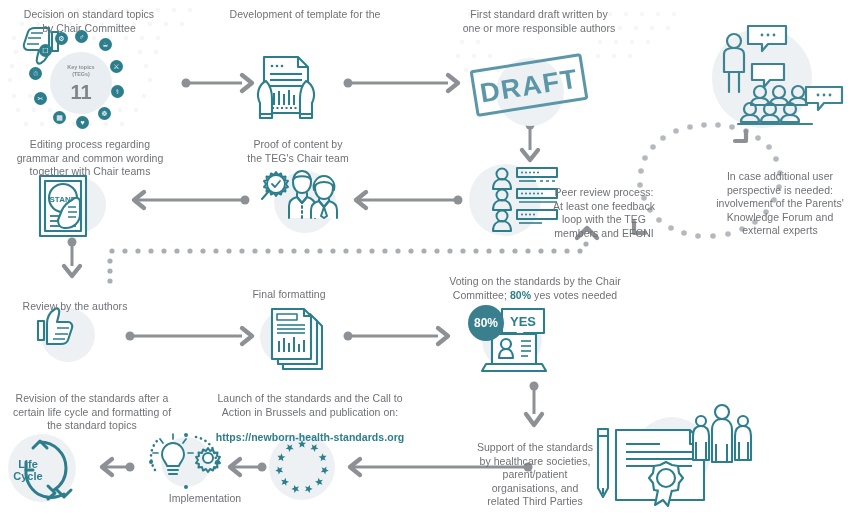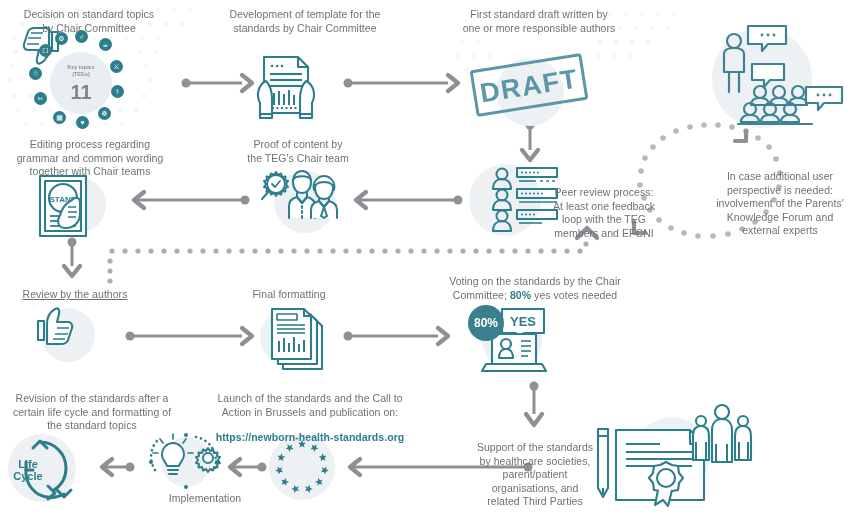--- a/index.html
+++ b/index.html
@@ -641,21 +641,20 @@
     <div>Cycle</div>
   </div>
 
   <div class="cap" style="left:6px;top:8px;width:166px;">
     <div>Decision on standard topics</div>
     <div>by Chair Committee</div>
   </div>
 
   <div class="cap" style="left:219px;top:8px;width:172px;">
     <div>Development of  template for the</div>
-    <div>standards by Chair Committee</div>
   </div>
 
   <div class="cap" style="left:454px;top:8px;width:170px;">
     <div>First standard draft written by</div>
     <div>one or more responsible authors</div>
   </div>
 
   <div class="cap" style="left:549px;top:154px;width:110px;margin-top:32px;">
     <div>Peer review process:</div>
     <div>At least one feedback</div>
@@ -675,21 +674,21 @@
     <div>Proof of content by</div>
     <div>the TEG's Chair team</div>
   </div>
 
   <div class="cap" style="left:2px;top:138px;width:176px;">
     <div>Editing process regarding</div>
     <div>grammar and common wording</div>
     <div>together with Chair teams</div>
   </div>
 
-  <div class="cap" style="left:10px;top:288px;width:130px;text-decoration:underline;">
+  <div class="cap" style="left:10px;top:300px;width:130px;">
     <div>Review by the authors</div>
   </div>
 
   <div class="cap" style="left:234px;top:288px;width:110px;">
     <div>Final formatting</div>
   </div>
 
   <div class="cap" style="left:435px;top:275px;width:200px;">
     <div>Voting on the standards by the Chair</div>
     <div><span>Committee; </span><span class="accent">80%</span><span> yes votes needed</span></div>

